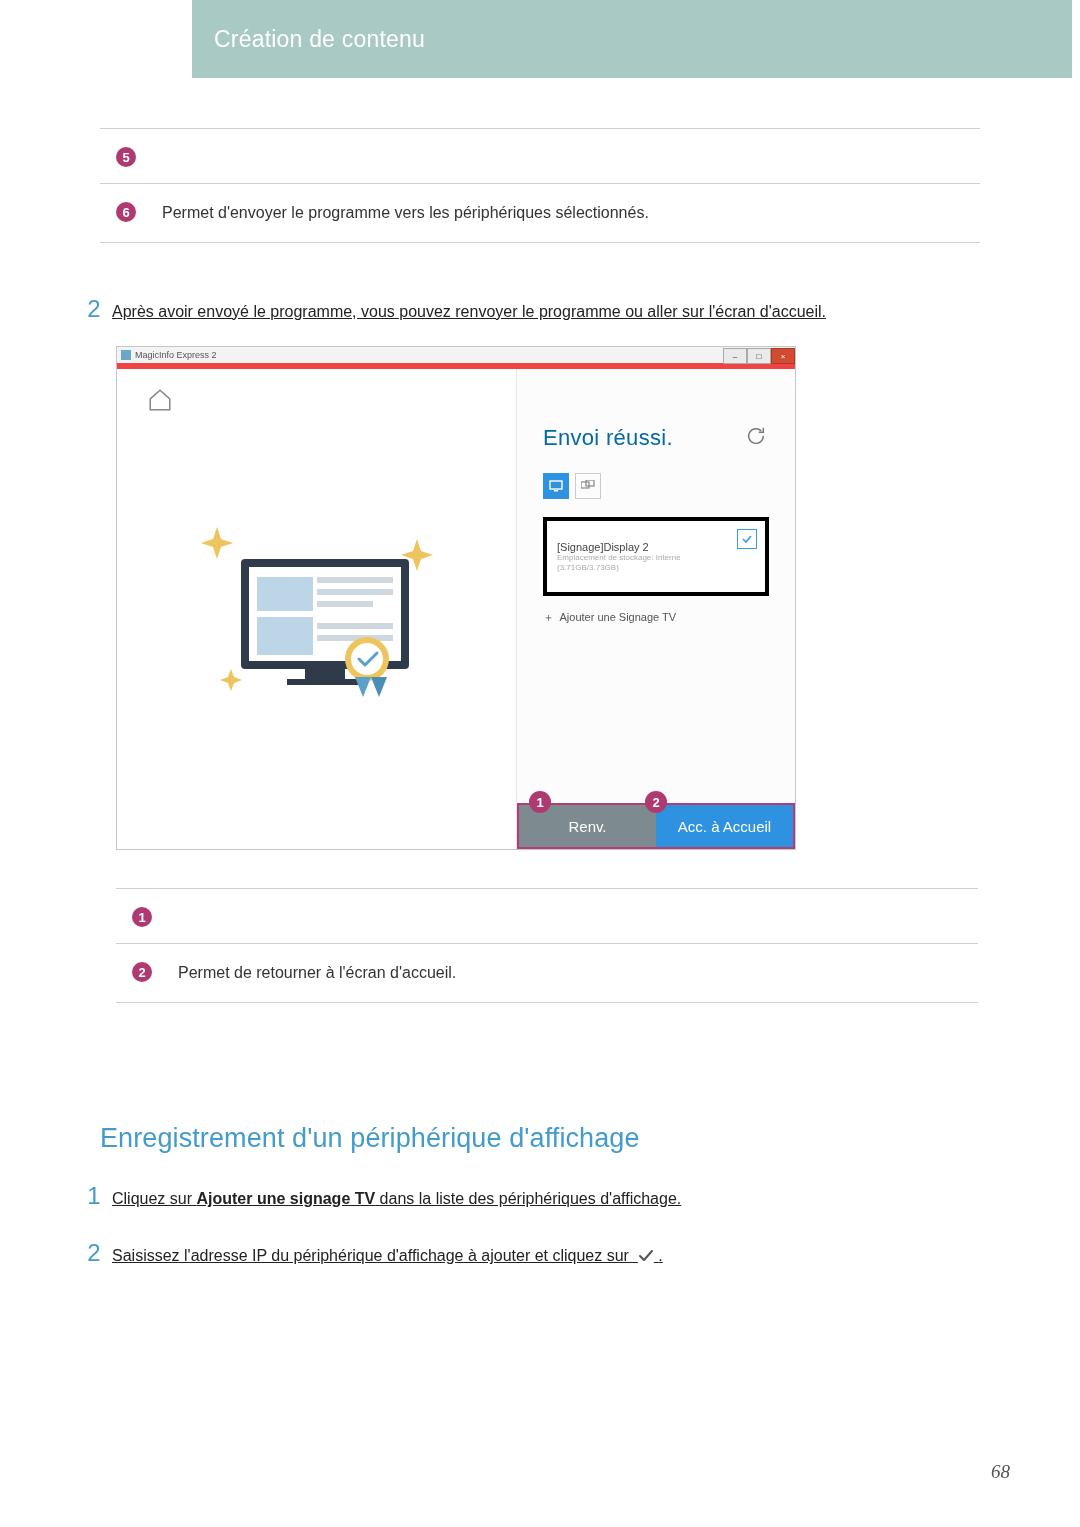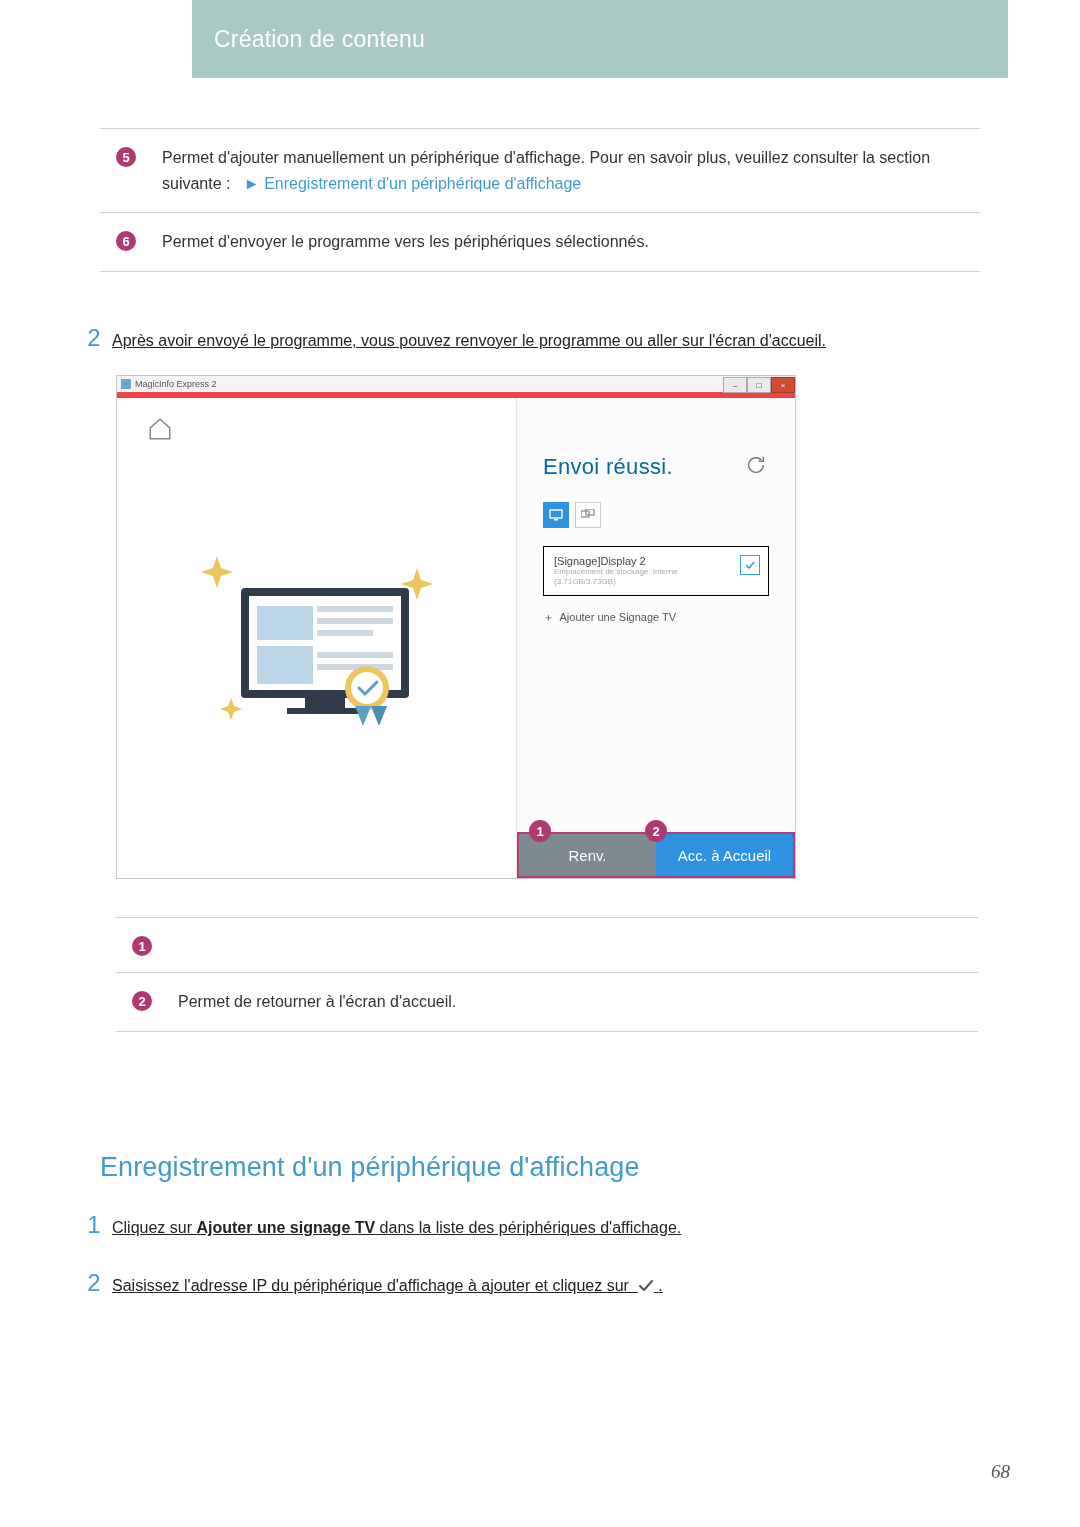--- a/index.html
+++ b/index.html
@@ -7,21 +7,21 @@
     width: 1080px;
     height: 1527px;
     background: #ffffff;
     font-family: Arial, Helvetica, sans-serif;
     color: #222;
     position: relative;
   }
   .page-header {
     position: absolute;
     top: 0; left: 192px;
-    width: 816px;
+    width: 880px;
     height: 78px;
     background: #a9cac4;
     display: flex;
     align-items: center;
     padding-left: 22px;
     color: #fff;
     font-size: 23px;
     font-weight: 300;
     letter-spacing: 0.2px;
   }
@@ -179,22 +179,22 @@
     width: 26px; height: 26px;
     border: 1px solid #ccc;
     display: inline-flex;
     align-items: center;
     justify-content: center;
     font-size: 12px;
   }
   .mode-btn.active { background:#2f92e0; color:#fff; border-color:#2f92e0;}
   .device-row {
     margin-top: 18px;
-    border: 1px solid #000000;
-    padding: 8px 10px;
+    border: 4px solid #000000;
+    padding: 20px 10px;
     position: relative;
     background:#fff;
   }
   .device-name { font-size: 11px; color:#444; font-weight:300;}
   .device-sub { font-size: 8px; color:#aaa; line-height:1.2;}
   .device-check {
     position:absolute; right:8px; top:8px;
     width:20px; height:20px;
     border:1px solid #3a9de0;
     display:inline-flex; align-items:center; justify-content:center;
@@ -269,25 +269,20 @@
   <span>Création de contenu</span>
 </div>
 
 <div class="content">
 
   <div class="table1">
     <div class="trow">
       <div class="tnum">
           <span class="circ-num">5</span>
         </div>
-      <div class="ttext">
-        <span>Permet d'ajouter manuellement un périphérique d'affichage. Pour en savoir plus, veuillez consulter la section suivante :</span>
-        &nbsp;&nbsp;<span class="link-like">►</span>
-        <span class="link-like">Enregistrement d'un périphérique d'affichage</span>
-      </div>
     </div>
     <div class="trow">
       <div class="tnum">
           <span class="circ-num">6</span>
         </div>
       <div class="ttext">Permet d'envoyer le programme vers les périphériques sélectionnés.</div>
     </div>
   </div>
 
   <div class="step-row">

